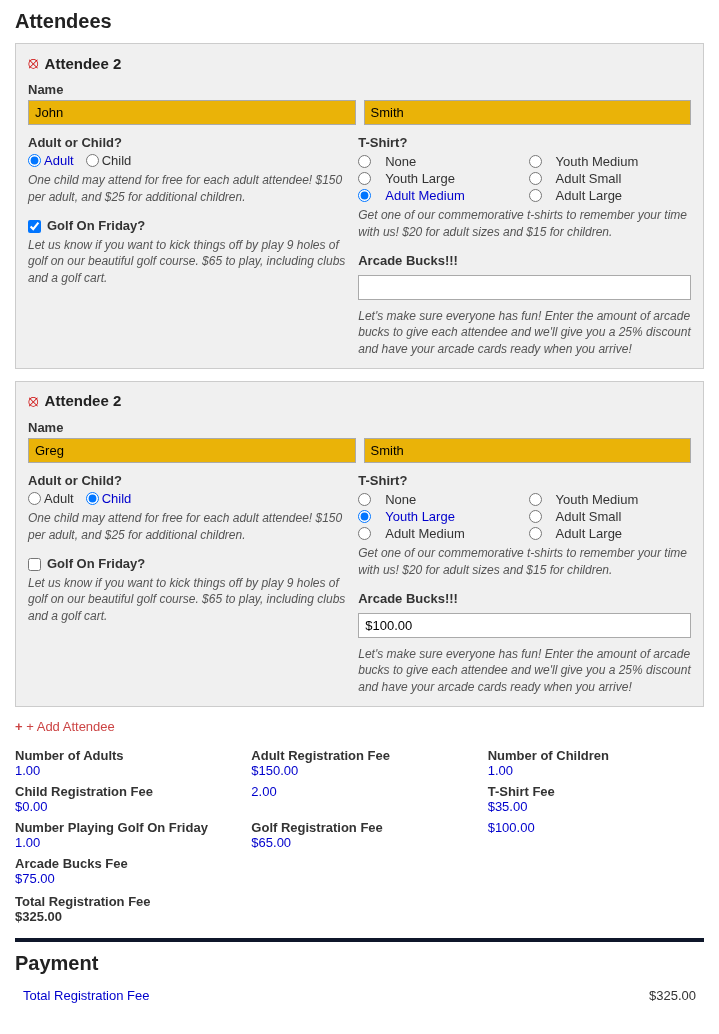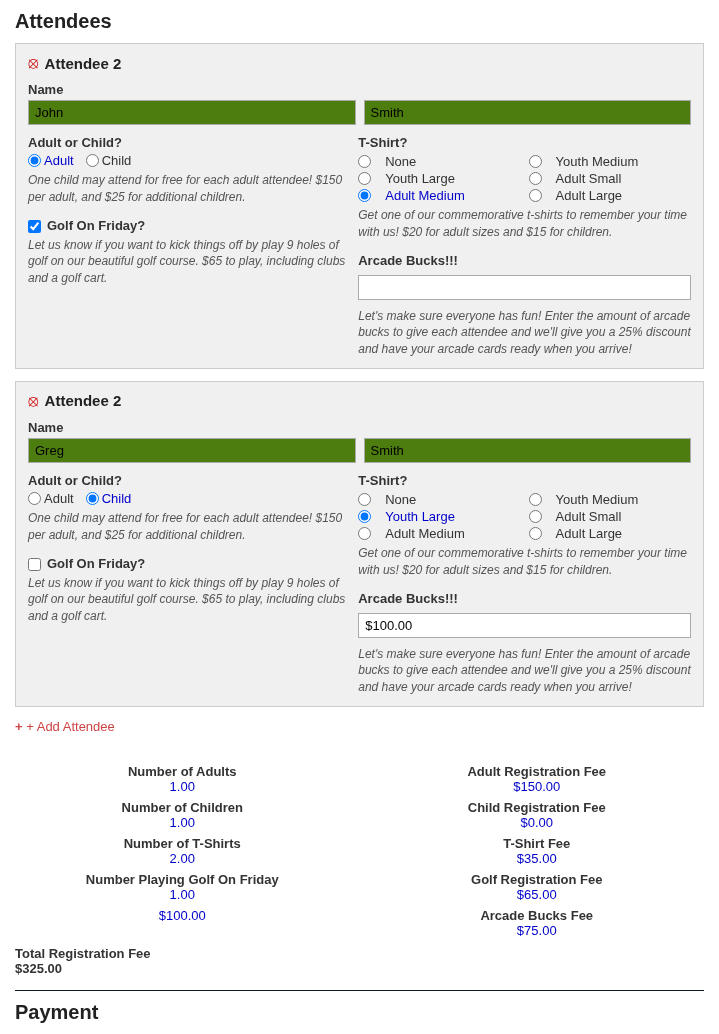--- a/index.html
+++ b/index.html
@@ -53,21 +53,21 @@
     .name-row {
       display: flex;
       gap: 8px;
       margin-bottom: 10px;
     }
     .name-row input[type="text"] {
       flex: 1;
       border: 1px solid #aaa;
       padding: 4px 6px;
       font-size: 13px;
-      background: #4d7c0f;
+      background: #eab308;
     }
     .radio-group {
       display: flex;
       flex-direction: row;
       gap: 12px;
       margin-bottom: 4px;
       align-items: flex-end;
     }
     .radio-group label {
       display: flex;
@@ -114,35 +114,34 @@
       margin-top: 4px;
       margin-bottom: 4px;
     }
     .selected-radio-label {
       color: #0000cc;
     }
     .add-attendee {
       color: #c44;
       font-size: 13px;
       cursor: pointer;
-      margin-bottom: 30px;
+      margin-bottom: 14px;
       display: inline-block;
     }
     .add-attendee span.plus {
       color: #c44;
       font-weight: bold;
     }
     .summary-section {
       margin-bottom: 14px;
     }
     .summary-grid {
       display: grid;
-      grid-template-columns: 1fr 1fr;
+      grid-template-columns: 1fr 1fr 1fr;
       gap: 6px 20px;
-      text-align: center;
     }
     .summary-item .sum-label {
       font-weight: bold;
       font-size: 13px;
     }
     .summary-item .sum-value {
       color: #0000cc;
       font-size: 13px;
     }
     .total-reg-fee {
@@ -150,21 +149,21 @@
       font-size: 13px;
       margin-top: 4px;
     }
     .total-reg-fee .sum-value {
       color: #333;
     }
     h2.payment-title {
       font-size: 20px;
       font-weight: bold;
       color: #222;
-      border-top: 1px solid #0f172a;
+      border-top: 4px solid #0f172a;
       padding-top: 10px;
       margin-bottom: 10px;
     }
     .payment-table {
       width: 100%;
       border-collapse: collapse;
     }
     .payment-table td {
       padding: 3px 8px;
       font-size: 13px;
@@ -343,21 +342,20 @@
     </div>
     <div class="summary-item">
       <div class="sum-label">Number of Children</div>
       <div class="sum-value">1.00</div>
     </div>
     <div class="summary-item">
       <div class="sum-label">Child Registration Fee</div>
       <div class="sum-value">$0.00</div>
     </div>
     <div class="summary-item">
-      <div class="sum-label">Number of T-Shirts</div>
       <div class="sum-value">2.00</div>
     </div>
     <div class="summary-item">
       <div class="sum-label">T-Shirt Fee</div>
       <div class="sum-value">$35.00</div>
     </div>
     <div class="summary-item">
       <div class="sum-label">Number Playing Golf On Friday</div>
       <div class="sum-value">1.00</div>
     </div>

